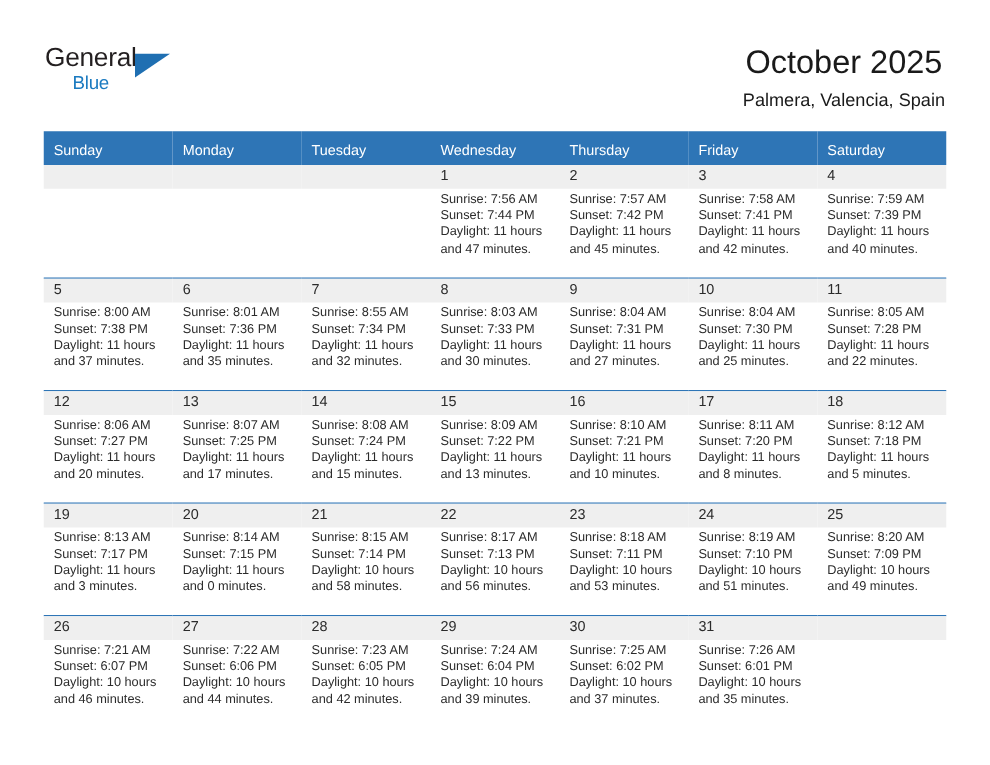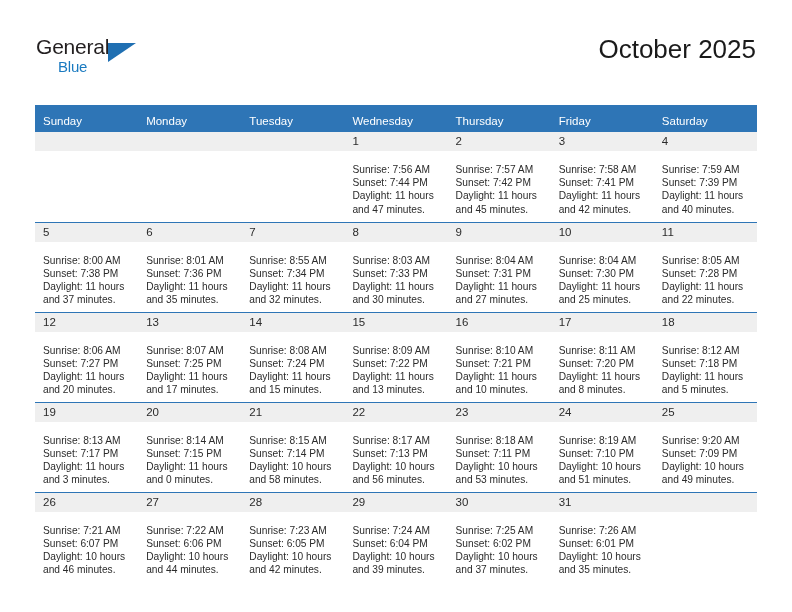--- a/index.html
+++ b/index.html
@@ -79,21 +79,21 @@
   .daynum {
     background: #efefef;
     font-size: 11.5px;
     color: #2b2b2b;
     padding: 3px 0 3px 8px;
     height: 19px;
     line-height: 13px;
   }
   .daynum.empty { color: transparent; }
   .details {
-    padding: 12px 6px 0 8px;
+    padding: 2px 6px 0 8px;
     font-size: 10.2px;
     line-height: 13.2px;
     color: #2b2b2b;
   }
   .details div { white-space: nowrap; }
 </style>
 </head>
 <body>
 
 <div class="page">
@@ -101,20 +101,21 @@
   <div class="header">
 
     <div class="brand">
       <span class="brand-general">General</span>
       <span class="brand-blue">Blue</span>
       <span class="brand-tri"></span>
     </div>
 
     <div class="title-block">
       <div class="cal-title">October 2025</div>
+      <div class="cal-subtitle">Palmera, Valencia, Spain</div>
     </div>
 
   </div>
 
   <table class="calendar">
     <thead>
       <tr>
         <th>Sunday</th>
         <th>Monday</th>
         <th>Tuesday</th>
@@ -408,21 +409,21 @@
                 <div>Sunset: 7:10 PM</div>
                 <div>Daylight: 10 hours</div>
                 <div>and 51 minutes.</div>
               </div>
             </div>
           </td>
           <td>
             <div class="cell">
               <div class="daynum">25</div>
               <div class="details">
-                <div>Sunrise: 9:20 AM</div>
+                <div>Sunrise: 8:20 AM</div>
                 <div>Sunset: 7:09 PM</div>
                 <div>Daylight: 10 hours</div>
                 <div>and 49 minutes.</div>
               </div>
             </div>
           </td>
         </tr>
         <tr class="week">
           <td>
             <div class="cell">

